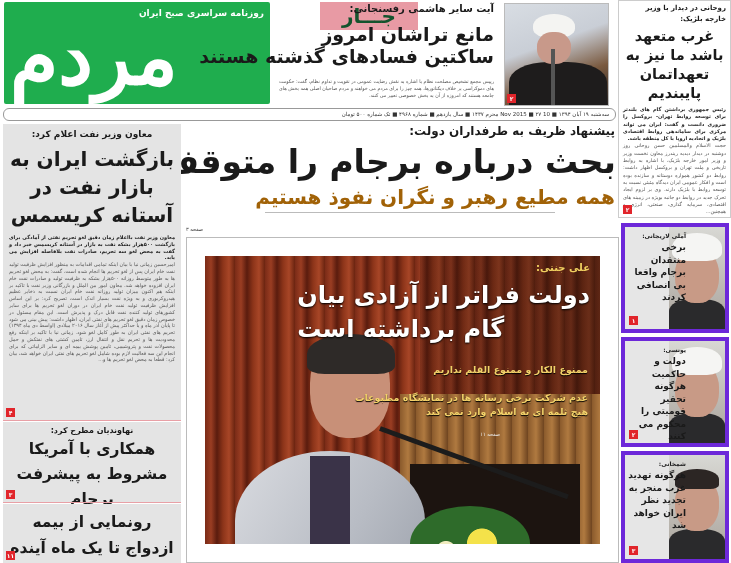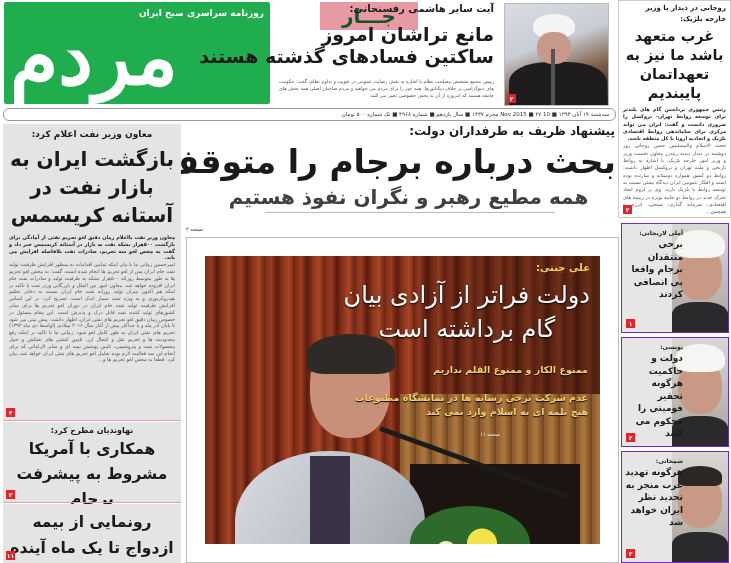--- a/index.html
+++ b/index.html
@@ -33,60 +33,60 @@
   
   .right-top { left: 618px; top: 0; width: 113px; height: 218px; border: 1px solid #ccc; padding: 2px 4px; }
   .right-top .kicker { font-size: 7px; font-weight: bold; text-align: right; line-height: 11px; }
   .right-top .head { font-size: 14.5px; font-weight: bold; line-height: 19px; text-align: center; margin-top: 2px; }
   .right-top .lead { font-size: 5px; line-height: 7.3px; font-weight: bold; text-align: justify; margin-top: 3px; }
   .right-top .body { font-size: 5px; line-height: 7.3px; color: #555; text-align: justify; }
 
   
   .main-kicker { left: 190px; top: 124px; width: 425px; text-align: right; font-size: 12px; font-weight: bold; }
   .main-head { left: 186px; top: 140px; width: 430px; text-align: center; font-size: 33px; font-weight: bold; line-height: 44px; letter-spacing: -1px; white-space: nowrap; }
-  .main-sub { left: 196px; top: 183px; width: 425px; text-align: center; font-size: 20px; color: #404040; font-weight: bold; line-height: 28px; }
+  .main-sub { left: 190px; top: 183px; width: 425px; font-size: 20px; color: #a16207; font-weight: bold; line-height: 28px; }
   .main-sub-line { left: 265px; top: 212px; width: 290px; height: 1px; background: #bbb; }
   .page-ref-main { left: 186px; top: 226px; font-size: 5px; color: #333; }
 
   
   .photo-box { left: 186px; top: 237px; width: 433px; height: 326px; border: 1px solid #bbb; padding: 18px; }
   .photo { position: relative; width: 100%; height: 100%; overflow: hidden;
     background: repeating-linear-gradient(90deg, #7a2b17 0px, #9a3d22 6px, #5a1c0e 12px, #8c3419 18px, #a84627 24px, #6a2410 30px); }
   .photo .dark-right { position: absolute; right: 0; top: 0; width: 180px; height: 100%; background: linear-gradient(90deg, rgba(30,10,5,0.2), rgba(40,20,10,0.5)); }
   .photo .wood { position: absolute; right: 0; bottom: 0; width: 200px; height: 150px; background: repeating-linear-gradient(90deg, #8a5a2c 0, #b07a40 8px, #6e4420 16px); }
   .photo .podium { position: absolute; right: 20px; bottom: 0; width: 170px; height: 80px; background: #1c1410; }
   .photo .suit { position: absolute; left: 30px; top: 195px; width: 190px; height: 140px; background: linear-gradient(120deg, #d9dbe0, #b8bcc4 60%, #9ea3ad); border-radius: 50% 50% 0 0; }
   .photo .shirt { position: absolute; left: 105px; top: 200px; width: 40px; height: 120px; background: #3a3348; }
   .photo .head { position: absolute; left: 105px; top: 82px; width: 80px; height: 100px; border-radius: 45%; background: #c89078; }
   .photo .hair { position: absolute; left: 102px; top: 78px; width: 88px; height: 40px; border-radius: 50% 50% 20% 20%; background: #2e2a28; }
   .photo .mic-arm { position: absolute; left: 175px; top: 170px; width: 200px; height: 5px; background: #1c1c1c; transform: rotate(20deg); transform-origin: left center; }
   .photo .flowers { position: absolute; left: 205px; top: 250px; width: 120px; height: 75px; border-radius: 50%; background: radial-gradient(circle at 60% 50%, #f4e24a 0 18%, transparent 19%), radial-gradient(circle at 30% 60%, #f1ecc0 0 10%, transparent 11%), #2e6b2a; }
 
   .photo .pkicker { position: absolute; right: 10px; top: 6px; font-size: 10px; color: #f0d060; font-weight: bold; }
-  .photo .phead { position: absolute; right: 10px; top: 22px; font-size: 24px; color: #fff; font-weight: normal; line-height: 34px; text-align: center; white-space: nowrap; text-shadow: 0 1px 2px #000; margin-left: 48px; }
+  .photo .phead { position: absolute; right: 10px; top: 22px; font-size: 24px; color: #fff; font-weight: bold; line-height: 34px; text-align: left; white-space: nowrap; text-shadow: 0 1px 2px #000; margin-left: 48px; }
   .photo .psub1 { position: absolute; right: 12px; top: 108px; font-size: 9.5px; color: #f4d26a; font-weight: bold; text-shadow: 0 1px 1px #000; }
   .photo .psub2 { position: absolute; right: 12px; top: 135px; font-size: 9.5px; color: #f4d26a; font-weight: bold; line-height: 14px; text-align: right; text-shadow: 0 1px 1px #000; }
   .photo .pref { position: absolute; right: 100px; top: 175px; font-size: 5px; color: #eee; }
 
   
   .left-col { left: 3px; top: 124px; width: 178px; height: 439px; border-radius: 13px; }
   .left-box1 { position: absolute; left: 0; top: 0; width: 178px; height: 296px; background: #e4e4e4; padding: 3px 6px; }
   .left-box1 .kicker { font-size: 9px; font-weight: bold; text-align: center; line-height: 14px; }
   .left-box1 .head { font-size: 20px; font-weight: bold; line-height: 28px; text-align: center; margin-top: 4px; }
   .left-box1 .lead { font-size: 5px; line-height: 6.8px; font-weight: bold; text-align: justify; margin-top: 5px; }
   .left-box1 .body { font-size: 5px; line-height: 6.8px; color: #555; text-align: justify; }
   .left-box2 { position: absolute; left: 0; top: 298px; width: 178px; height: 80px; background: #e4e4e4; padding: 3px 6px; }
   .left-box2 .kicker { font-size: 8px; font-weight: bold; text-align: center; line-height: 12px; }
   .left-box2 .head { font-size: 15.5px; font-weight: bold; line-height: 25px; text-align: center; }
   .left-box3 { position: absolute; left: 0; top: 380px; width: 178px; height: 59px; background: #e4e4e4; padding: 5px 6px; }
   .left-box3 .head { font-size: 15.5px; font-weight: bold; line-height: 26px; text-align: center; }
   .divider-red { position: absolute; left: 0; height: 1px; width: 178px; background: #e8a0a6; }
 
   
-  .mini { left: 621px; width: 108px; height: 110px; border: 1px solid #6d28d9; background: #e6e6e6; overflow: hidden; }
+  .mini { left: 621px; width: 108px; height: 110px; border: 4px solid #6d28d9; background: #e6e6e6; overflow: hidden; }
   .mini .portrait { position: absolute; right: 0; top: 0; width: 56px; height: 100%; background: linear-gradient(180deg, #d8d8d4, #a9a39b); }
   .mini .portrait .p-head { position: absolute; left: 6px; top: 22px; width: 44px; height: 54px; border-radius: 45%; background: #c89a86; }
   .mini .portrait .p-turban { position: absolute; left: 3px; top: 6px; width: 50px; height: 28px; border-radius: 50% 50% 30% 30%; background: #f5f5f3; }
   .mini .portrait .p-hair { position: absolute; left: 6px; top: 14px; width: 44px; height: 20px; border-radius: 50% 50% 20% 20%; background: #2c2624; }
   .mini .portrait .p-robe { position: absolute; left: 0; bottom: 0; width: 56px; height: 30px; background: #2a2a2c; border-radius: 40% 40% 0 0; }
   .mini .text { position: absolute; left: 3px; top: 4px; width: 58px; text-align: right; }
   .mini .kicker { font-size: 6px; font-weight: bold; line-height: 10px; }
   .mini .head { font-size: 9px; font-weight: bold; line-height: 12.5px; }
 </style>
 </head>

